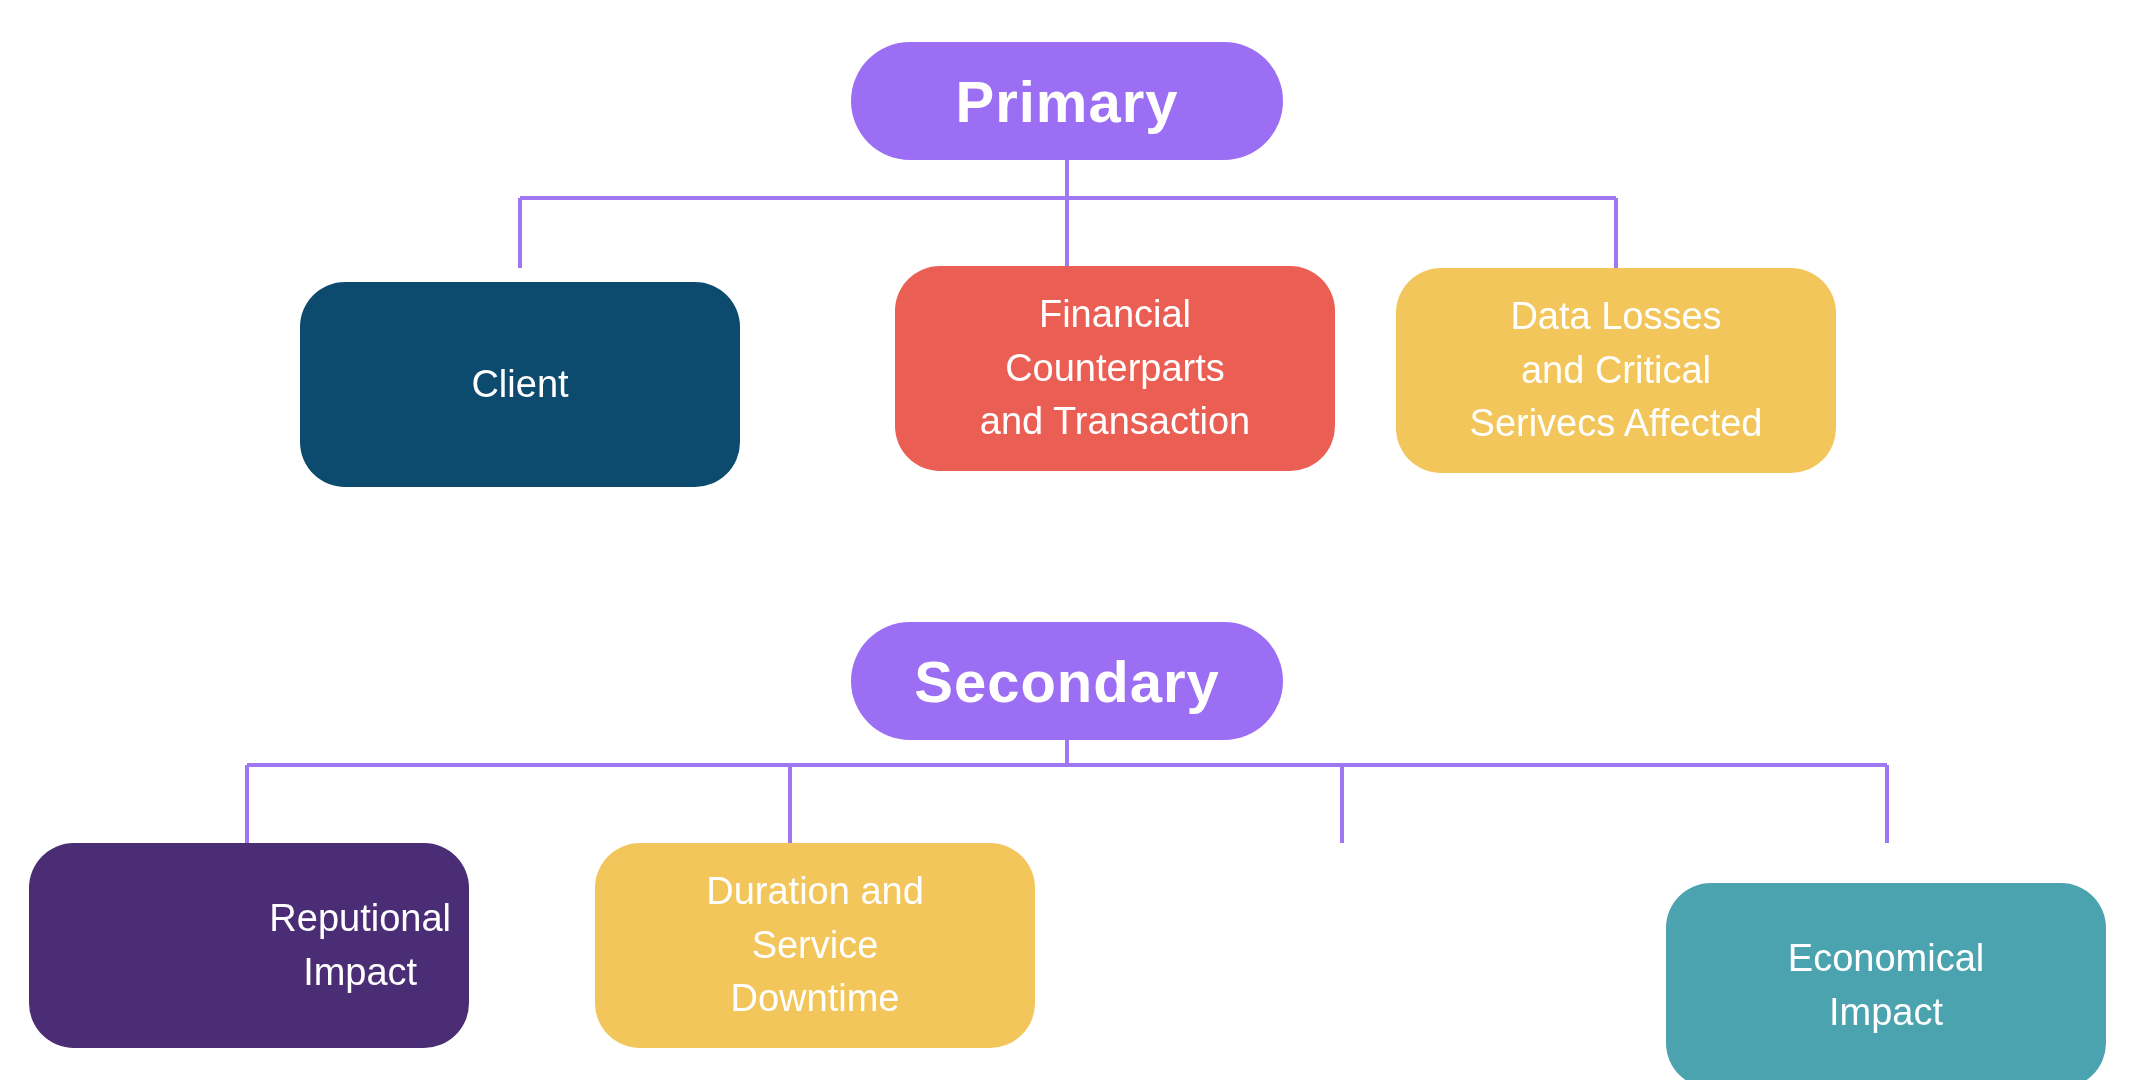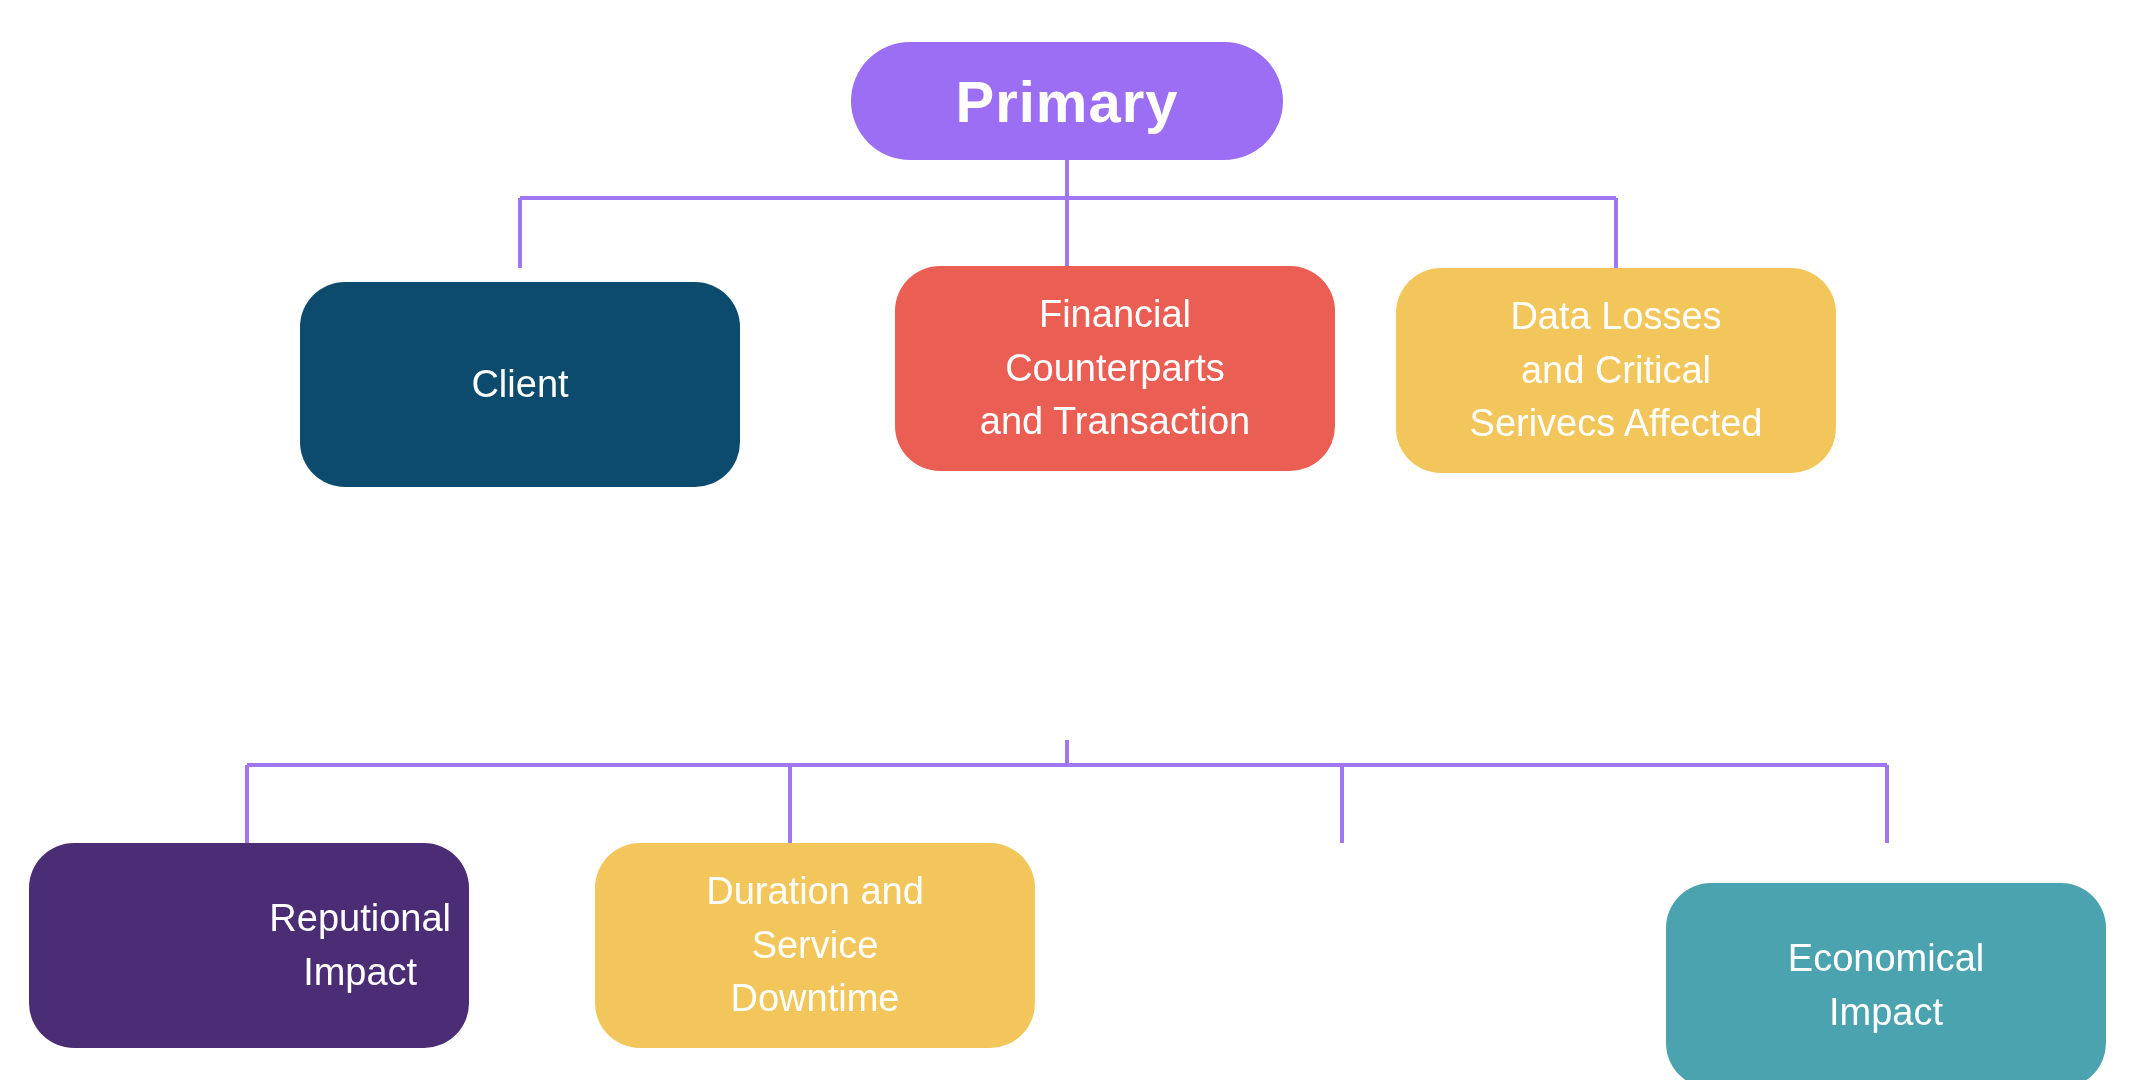--- a/index.html
+++ b/index.html
@@ -102,20 +102,23 @@
 Counterparts
 and Transaction</span>
   </div>
 
   <div class="node box box-datalosses">
     <span class="label">Data Losses
 and Critical
 Serivecs Affected</span>
   </div>
 
+  <div class="node pill pill-secondary">
+    <span class="label">Secondary</span>
+  </div>
 
   <div class="node box box-reputional">
     <span class="label">Reputional
 Impact</span>
   </div>
 
   <div class="node box box-duration">
     <span class="label">Duration and
 Service
 Downtime</span>

